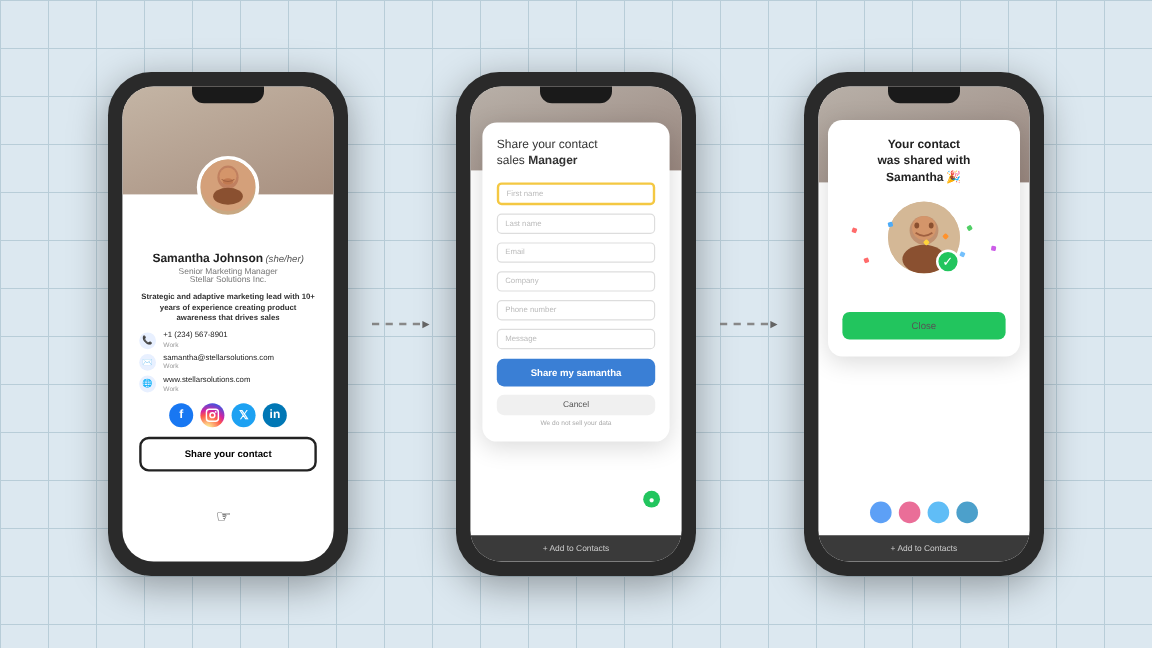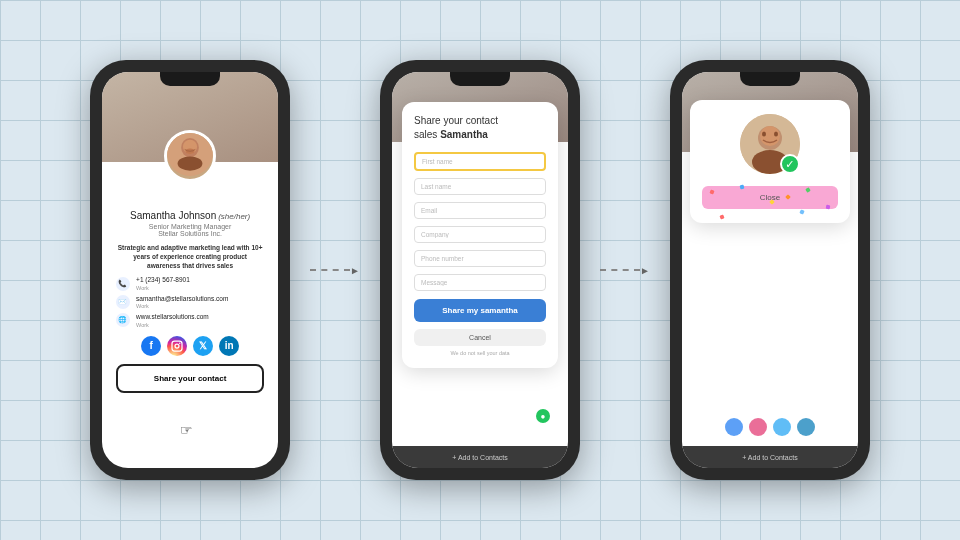--- a/index.html
+++ b/index.html
@@ -73,21 +73,21 @@
       align-items: flex-end;
       justify-content: center;
     }
     .phone1-body {
       padding: 26px 14px 8px;
       text-align: center;
       font-size: 7px;
     }
     .profile-name {
       font-size: 10px;
-      font-weight: 400;
+      font-weight: 700;
       color: #222;
     }
     .profile-name-italic {
       font-weight: 400;
       font-style: italic;
       font-size: 8px;
       color: #555;
     }
     .profile-title {
       font-size: 7px;
@@ -326,27 +326,27 @@
     }
     .confetti-dot {
       position: absolute;
       width: 4px;
       height: 4px;
       border-radius: 1px;
     }
     .close-btn {
       width: 100%;
       padding: 7px;
-      background: #f9a8d4;
+      background: #22c55e;
       color: #555;
       border: none;
       border-radius: 6px;
       font-size: 8px;
       cursor: pointer;
-      margin-top: 2px;
+      margin-top: 22px;
     }
 
     
     .phone3-header {
       height: 80px;
       background: linear-gradient(160deg, #b8b0a8 0%, #9a8880 100%);
       position: relative;
     }
     .phone3-header-avatar {
       width: 40px;
@@ -439,21 +439,21 @@
   <div class="phone-screen">
 
     <div style="height:70px; background: linear-gradient(160deg,#b8b0a8,#9a8880); position:relative;">
       <div style="width:36px;height:36px;border-radius:50%;background:#c4a080;position:absolute;bottom:-8px;left:50%;transform:translateX(-50%);opacity:0.6;"></div>
     </div>
 
     <div class="form-modal">
       <div class="form-title">
         <span>Share your contact</span>
         <br>
-        <span>sales </span><strong>Samantha</strong>
+        <span>sales </span><strong>Manager</strong>
       </div>
       <input type="text" class="form-field focused" placeholder="First name" style="">
       <input type="text" class="form-field" placeholder="Last name" style="">
       <input type="text" class="form-field" placeholder="Email" style="">
       <input type="text" class="form-field" placeholder="Company" style="">
       <input type="text" class="form-field" placeholder="Phone number" style="">
       <input type="text" class="form-field" placeholder="Message" style="">
       <button class="send-btn">Share my samantha</button>
       <button class="cancel-btn">Cancel</button>
       <div class="no-sell">We do not sell your data</div>
@@ -470,20 +470,27 @@
 </div>
 
 <div class="phone">
   <div class="phone-notch"></div>
   <div class="phone-screen">
     <div class="phone3-header">
       <div class="phone3-header-avatar"></div>
     </div>
 
     <div class="success-modal">
+      <div class="success-title">
+        <span>Your contact</span>
+        <br>
+        <span>was shared with</span>
+        <br>
+        <span>Samantha 🎉</span>
+      </div>
       
       <div class="success-avatar-wrap">
         <div class="success-avatar">
           <svg width="60" height="60" viewBox="0 0 60 60">
             <circle cx="30" cy="30" r="30" fill="#d4b896"></circle>
             <circle cx="30" cy="24" r="12" fill="#c09070"></circle>
             <ellipse cx="30" cy="48" rx="18" ry="12" fill="#8a5030"></ellipse>
             <circle cx="30" cy="22" r="10" fill="#d4956a"></circle>
             <path d="M23 26 Q30 31 37 26" stroke="#a06040" stroke-width="1.5" fill="none"></path>
             <ellipse cx="24" cy="20" rx="2" ry="2.5" fill="#8a5030"></ellipse>

